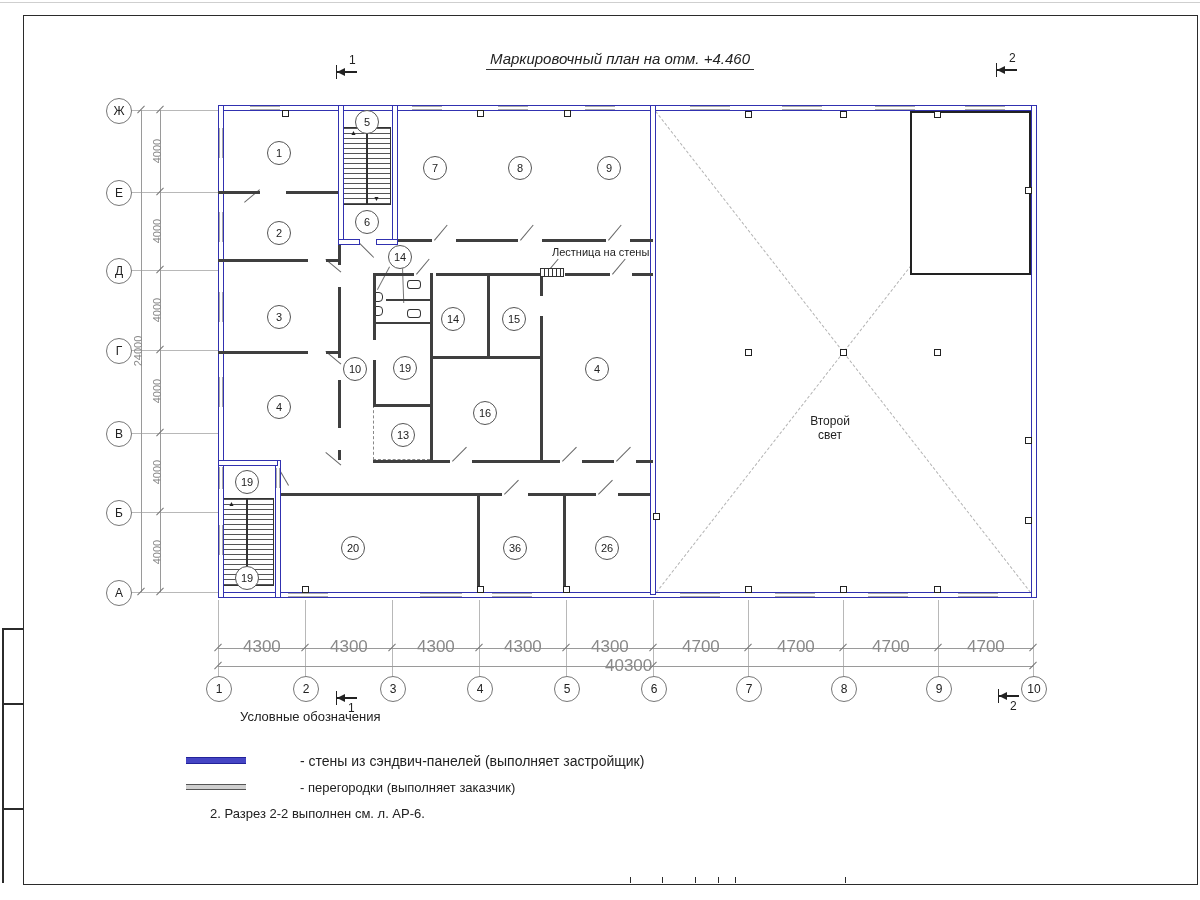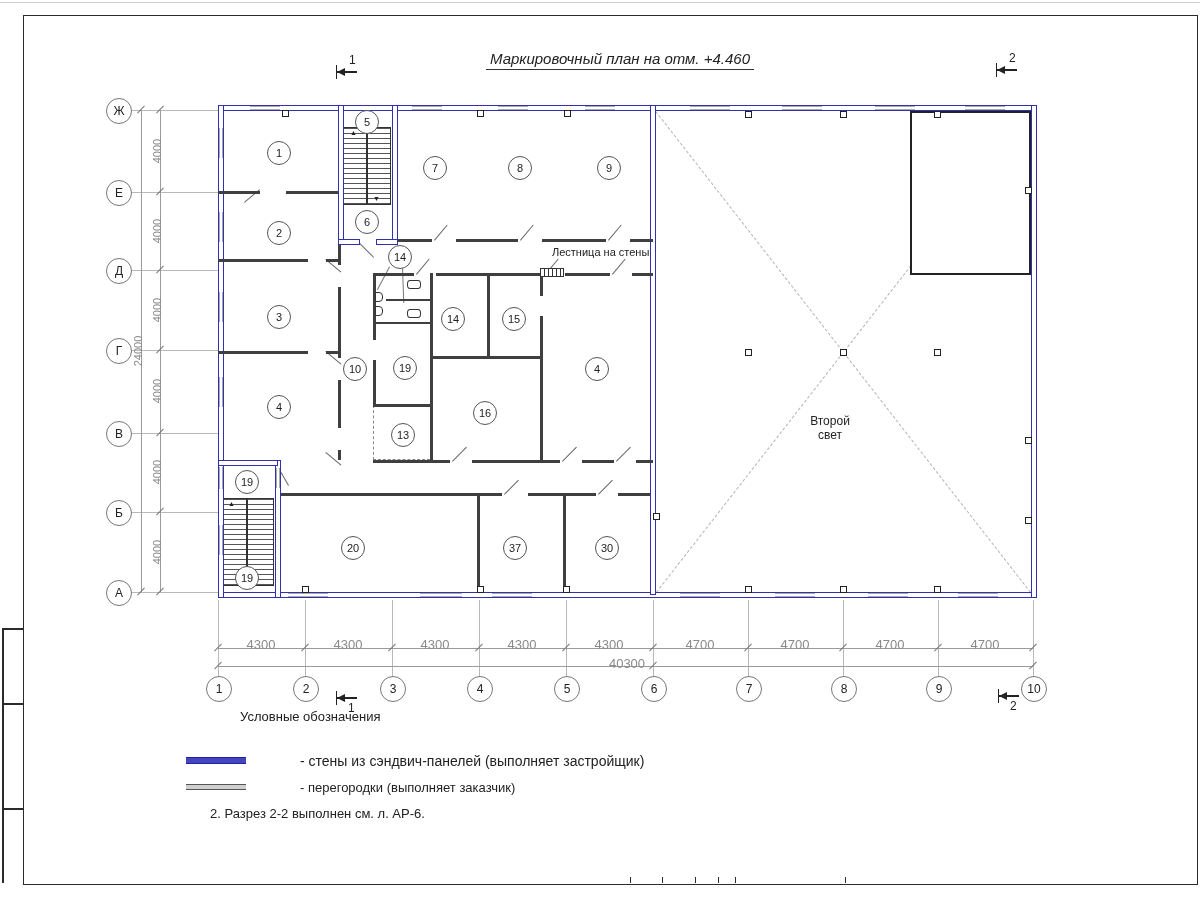--- a/index.html
+++ b/index.html
@@ -27,21 +27,21 @@
   .sarrow{position:absolute;font-size:7px;color:#222;z-index:5;line-height:7px;}
   .room17box{position:absolute;border:2px solid #222;background:#fff;box-sizing:border-box;z-index:2;}
   
   .bub{position:absolute;width:22px;height:22px;border:1px solid #555;border-radius:50%;background:#fff;
     font-size:11px;display:flex;align-items:center;justify-content:center;z-index:6;}
   .axc{position:absolute;width:24px;height:24px;border:1px solid #777;border-radius:50%;background:#fff;
     font-size:12px;display:flex;align-items:center;justify-content:center;z-index:6;color:#222;}
   .dimline{position:absolute;background:#9a9a9a;z-index:2;}
   .extline{position:absolute;background:#b8b8b8;z-index:1;}
   .tick{position:absolute;width:10px;border-top:1.3px solid #777;transform:rotate(-45deg);z-index:3;}
-  .dimtxt{position:absolute;font-size:13px;color:#8a8a8a;z-index:3;white-space:nowrap;}
+  .dimtxt{position:absolute;font-size:17px;color:#8a8a8a;z-index:3;white-space:nowrap;}
   .dimtxtv{position:absolute;font-size:11px;color:#8a8a8a;z-index:3;white-space:nowrap;transform:rotate(-90deg);transform-origin:center;}
   
   .smk-t{position:absolute;width:1.4px;height:14px;background:#222;z-index:6;}
   .smk-l{position:absolute;height:1.4px;background:#222;z-index:6;}
   .smk-a{position:absolute;width:0;height:0;border-top:4px solid transparent;border-bottom:4px solid transparent;border-right:8px solid #222;z-index:6;}
   .smk-n{position:absolute;font-size:12px;color:#222;z-index:6;}
   
   .ptxt{position:absolute;font-size:11px;color:#222;z-index:6;white-space:nowrap;}
   .ladder{position:absolute;border:1px solid #333;background:repeating-linear-gradient(to right,#fff 0 3px,#333 3px 4px);z-index:5;}
   .wc{position:absolute;border:1.2px solid #333;border-radius:3px/4px;background:#fff;box-sizing:border-box;z-index:5;}
@@ -227,22 +227,22 @@
 <div class="bub" style="left:388px;top:245px;">14</div>
 <div class="bub" style="left:393px;top:356px;">19</div>
 <div class="bub" style="left:391px;top:423px;">13</div>
 <div class="bub" style="left:441px;top:307px;">14</div>
 <div class="bub" style="left:502px;top:307px;">15</div>
 <div class="bub" style="left:473px;top:401px;">16</div>
 <div class="bub" style="left:585px;top:357px;">4</div>
 <div class="bub" style="left:235px;top:470px;">19</div>
 <div class="bub" style="left:235px;top:566px;">19</div>
 <div class="bub" style="left:341px;top:536px;">20</div>
-<div class="bub" style="left:503px;top:536px;">37</div>
-<div class="bub" style="left:595px;top:536px;">30</div>
+<div class="bub" style="left:503px;top:536px;">36</div>
+<div class="bub" style="left:595px;top:536px;">26</div>
 <div class="dimline" style="left:218px;top:648px;width:815px;height:1px;"></div>
 <div class="dimline" style="left:218px;top:666px;width:815px;height:1px;"></div>
 <div class="extline" style="left:218px;top:600px;width:1px;height:78px;"></div>
 <div class="tick" style="left:213px;top:647px;"></div>
 <div class="axc" style="left:206px;top:676px;">1</div>
 <div class="extline" style="left:305px;top:600px;width:1px;height:78px;"></div>
 <div class="tick" style="left:300px;top:647px;"></div>
 <div class="axc" style="left:293px;top:676px;">2</div>
 <div class="extline" style="left:392px;top:600px;width:1px;height:78px;"></div>
 <div class="tick" style="left:387px;top:647px;"></div>

